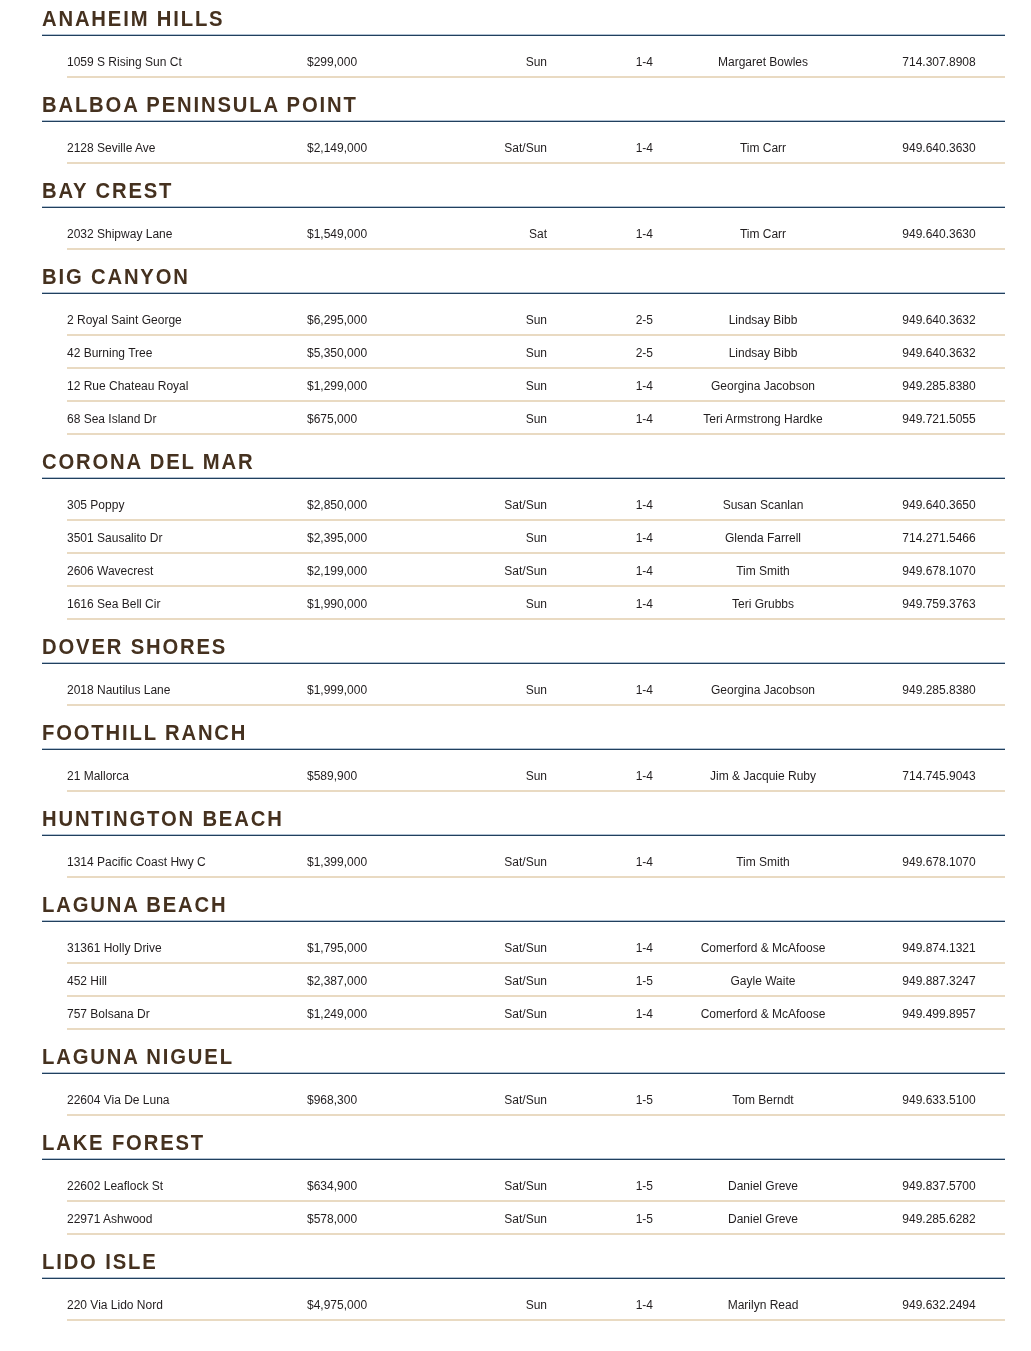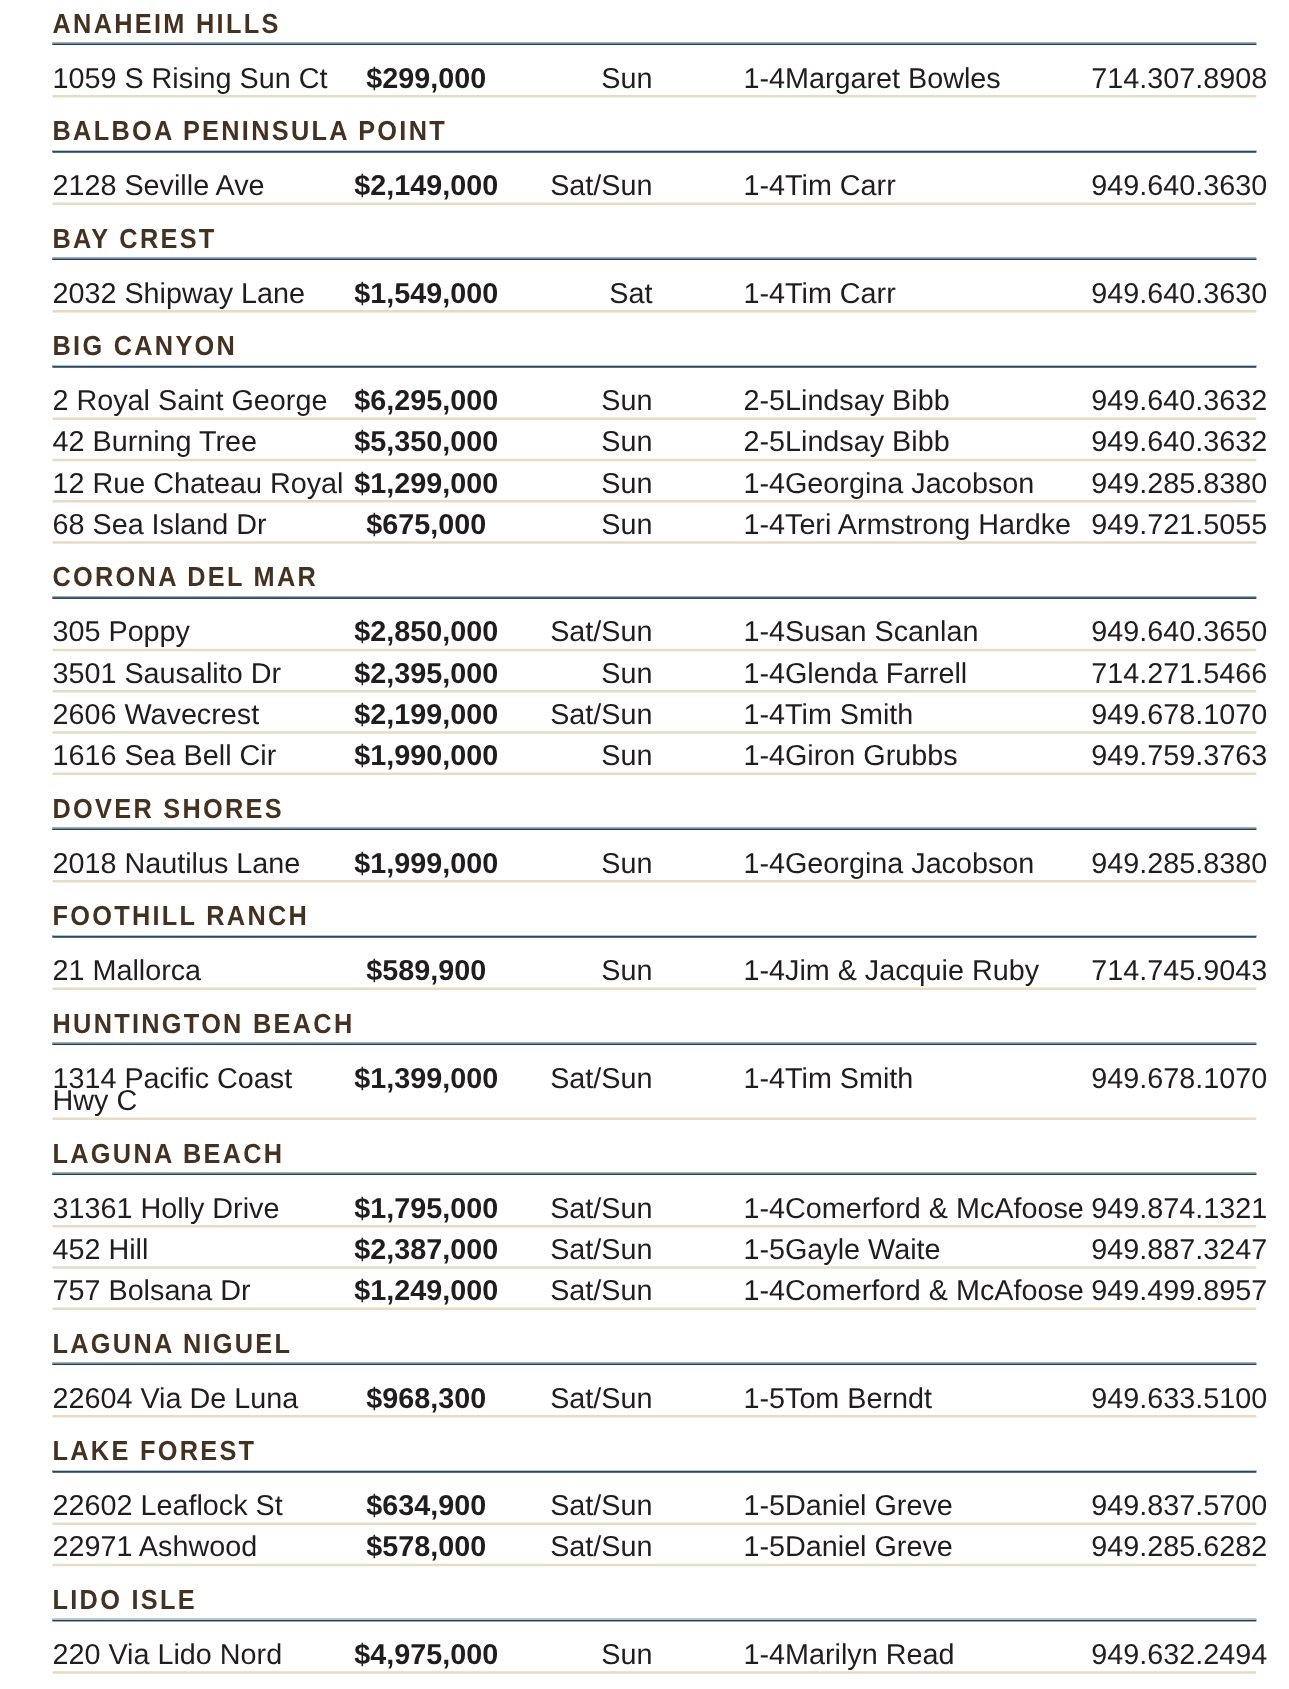--- a/index.html
+++ b/index.html
@@ -39,30 +39,31 @@
     background: var(--rule-navy);
     border-top: 1px solid var(--rule-light);
     border-bottom: 1px solid var(--rule-navy);
   }
   .rows { margin-top: 9px; }
   .listing-row {
     display: grid;
     grid-template-columns: 240px 118px 122px 106px 1fr 132px;
     align-items: baseline;
     color: var(--text-dark);
-    font-size: 23px;
+    font-size: 12px;
     line-height: 18px;
     padding: 8px 0 5px 0;
     border-bottom: 2px solid var(--separator-tan);
+    margin-left: 25px;
   }
   .cell-address { text-align: left; }
-  .cell-price   { text-align: center; font-weight: bold; }
+  .cell-price   { text-align: left; }
   .cell-days    { text-align: right; padding-left: 30px; }
   .cell-time    { text-align: right; }
-  .cell-agent   { text-align: left; }
+  .cell-agent   { text-align: center; }
   .cell-phone   { text-align: center; }
 </style>
 </head>
 <body>
 
 <main class="page">
 
   <section class="section">
     <h2 class="section-title">ANAHEIM HILLS</h2>
     <div class="section-rule"></div>
@@ -179,21 +180,21 @@
     <span class="cell-time">1-4</span>
     <span class="cell-agent">Tim Smith</span>
     <span class="cell-phone">949.678.1070</span>
   </div>
 
   <div class="listing-row">
     <span class="cell-address">1616 Sea Bell Cir</span>
     <span class="cell-price">$1,990,000</span>
     <span class="cell-days">Sun</span>
     <span class="cell-time">1-4</span>
-    <span class="cell-agent">Giron Grubbs</span>
+    <span class="cell-agent">Teri Grubbs</span>
     <span class="cell-phone">949.759.3763</span>
   </div>
 </div>
   </section>
 
   <section class="section">
     <h2 class="section-title">DOVER SHORES</h2>
     <div class="section-rule"></div>
     <div class="rows">
   <div class="listing-row">

